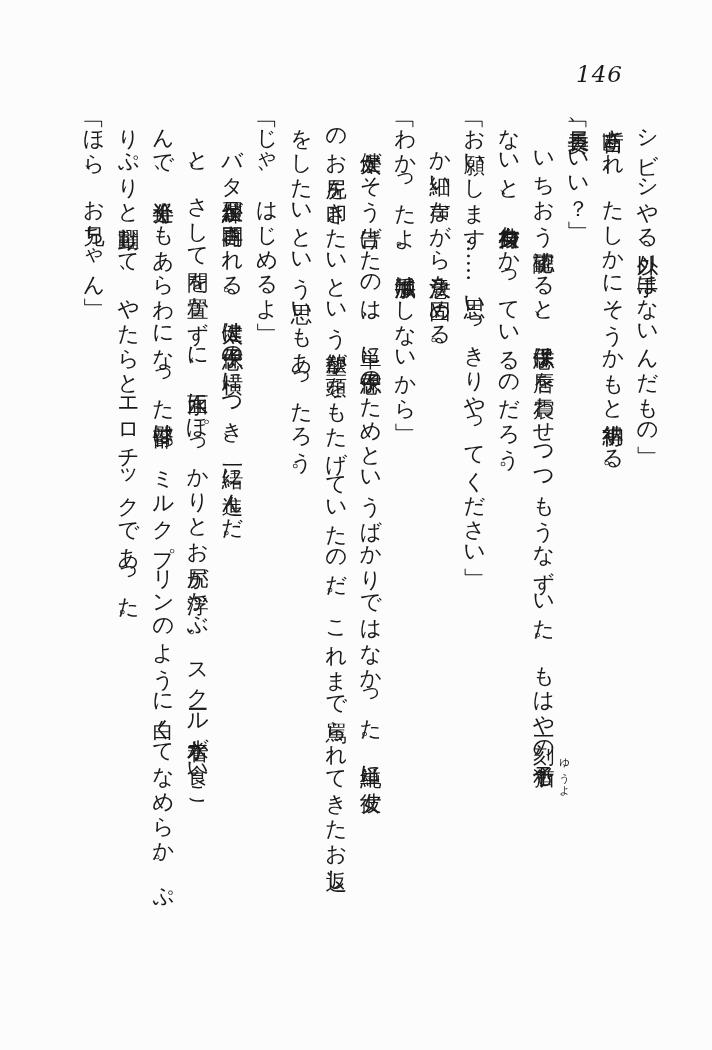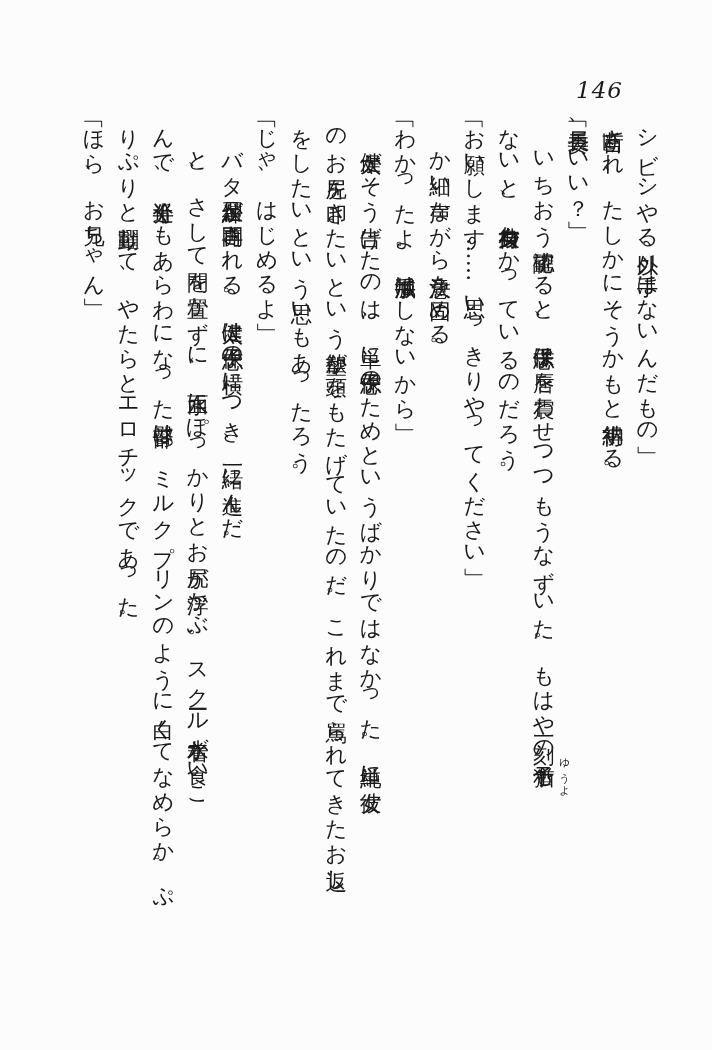--- a/index.html
+++ b/index.html
@@ -16,21 +16,20 @@
     position: absolute;
     inset: 0;
   }
   .page-number {
     position: absolute;
     top: 61px; left: 576px;
     font-size: 23px;
     font-style: italic;
     letter-spacing: 1px;
     color: #1a1a1a;
-    margin-top: 16px;
   }
   .text-block {
     position: absolute;
     top: 114px; right: 48px;
     width: 592px; height: 845px;
     writing-mode: vertical-rl;
     text-orientation: mixed;
     font-size: 21.5px;
     line-height: 34.6px;
     letter-spacing: 0.2px;

